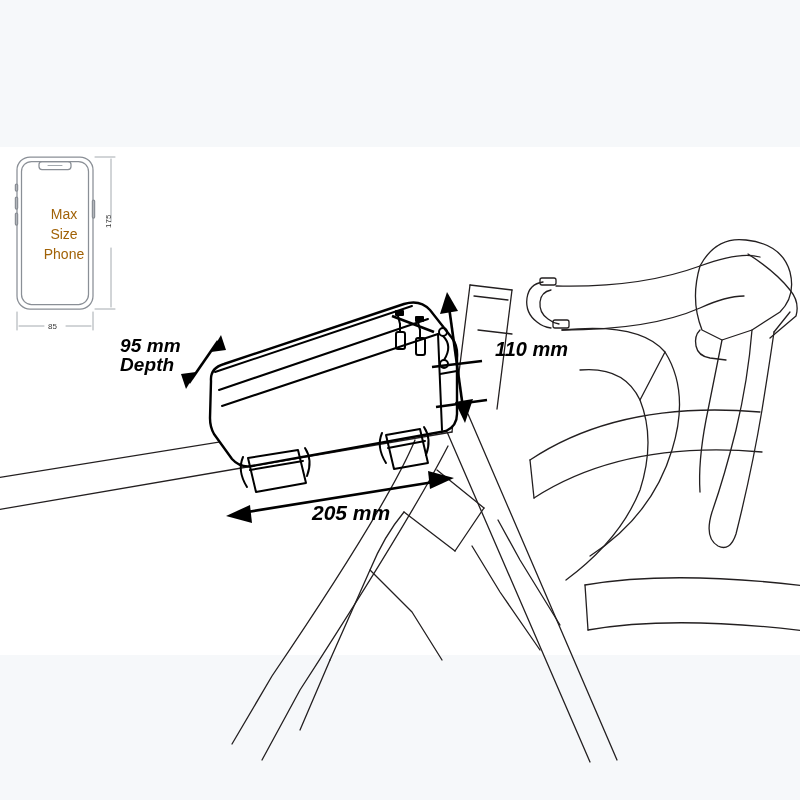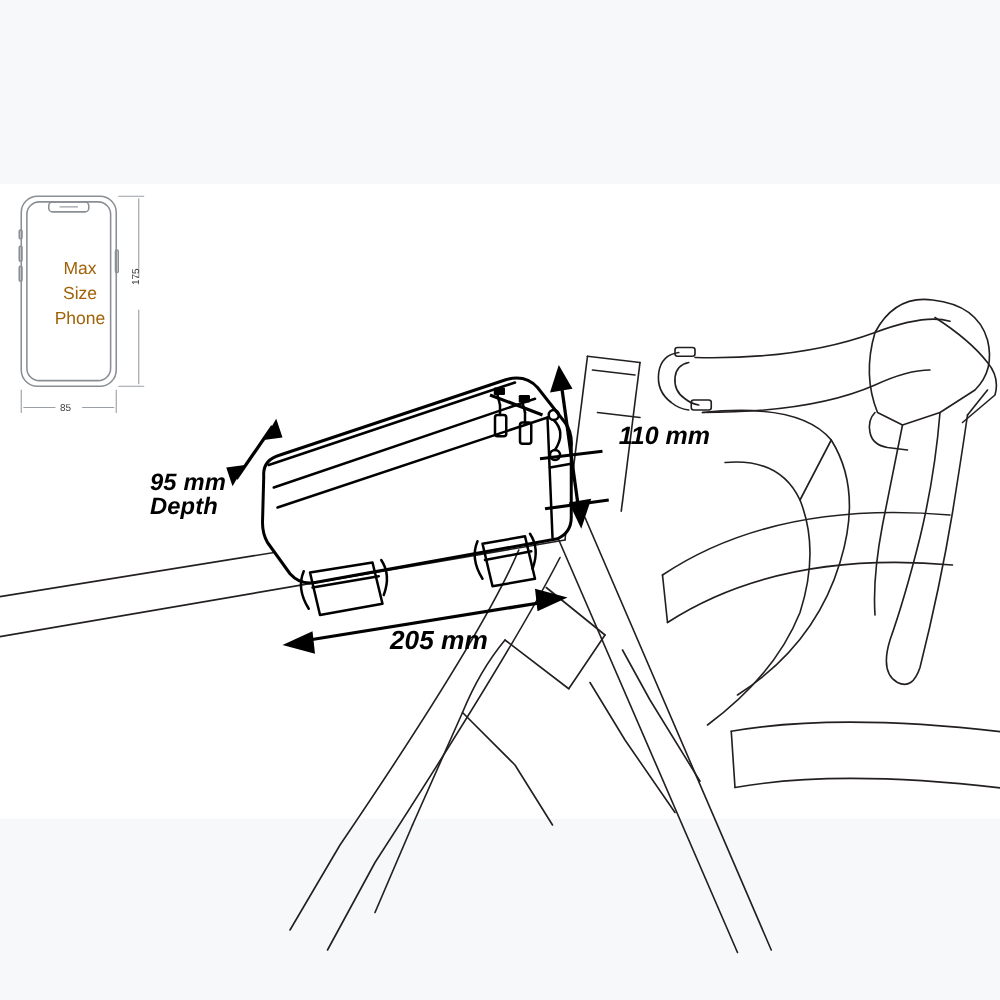--- a/index.html
+++ b/index.html
@@ -16,21 +16,21 @@
   #art{position:absolute;left:0;top:0;width:800px;height:800px;}
   .dimlabel{
     position:absolute;
     font-family:"Liberation Sans", sans-serif;
     font-weight:bold;
     font-style:italic;
     color:#000;
     white-space:nowrap;
     line-height:1.02;
   }
-  #label-depth{left:120px;top:336px;font-size:19px;text-align:left;letter-spacing:.1px;margin-top:41px;}
+  #label-depth{left:120px;top:336px;font-size:19px;text-align:left;letter-spacing:.1px;}
   #label-110{left:464px;top:339px;font-size:20px;padding-left:31px;}
   #label-205{left:312px;top:502px;font-size:21px;text-align:center;}
   .phonetext{
     position:absolute;
     font-family:"Liberation Sans", sans-serif;
     font-weight:normal;
     font-size:14px;
     color:#a16207;
     text-align:center;
     line-height:1.42;

